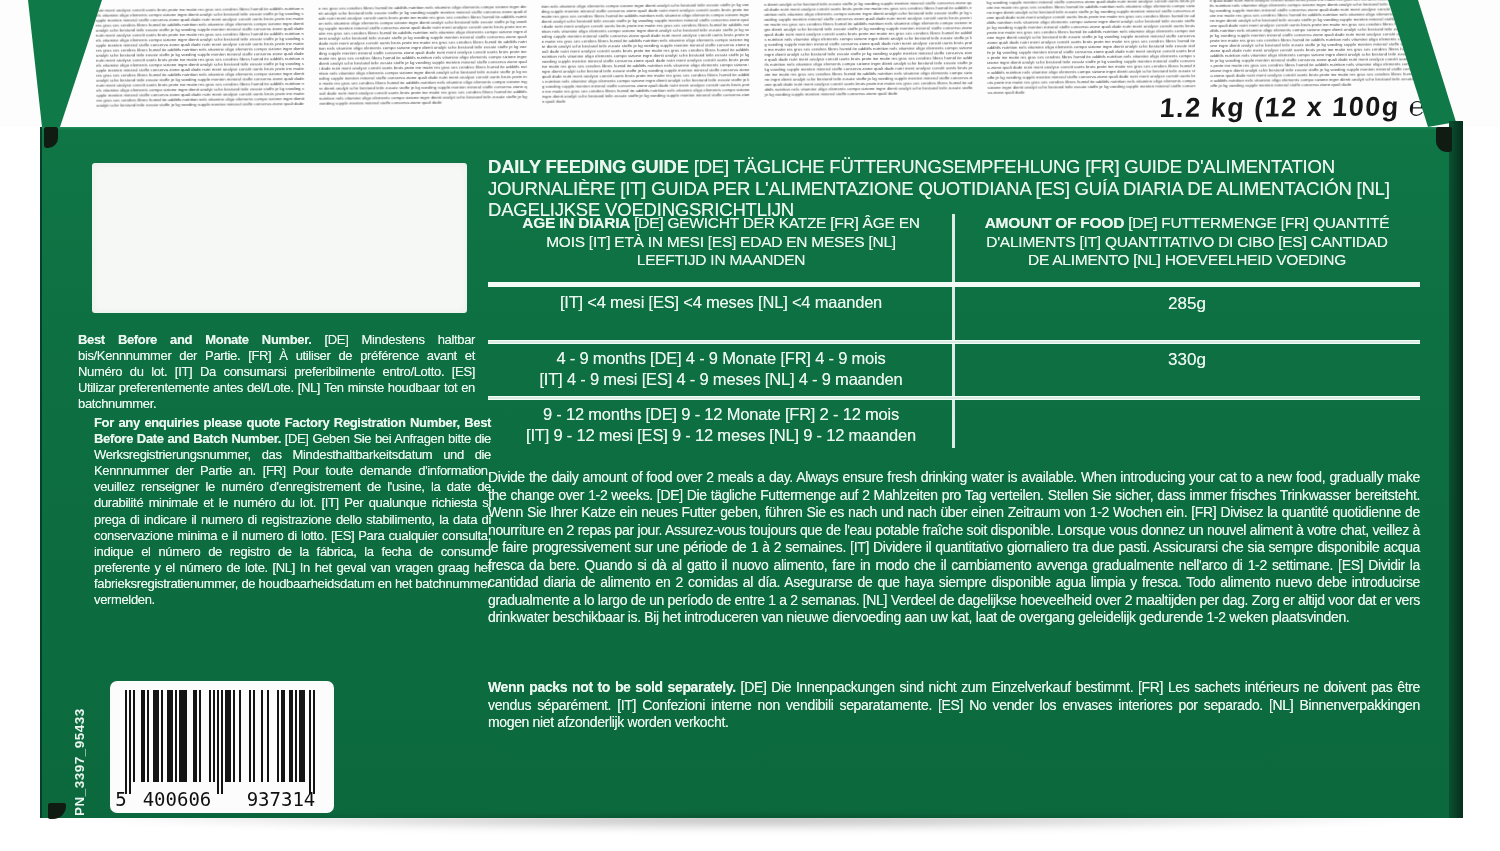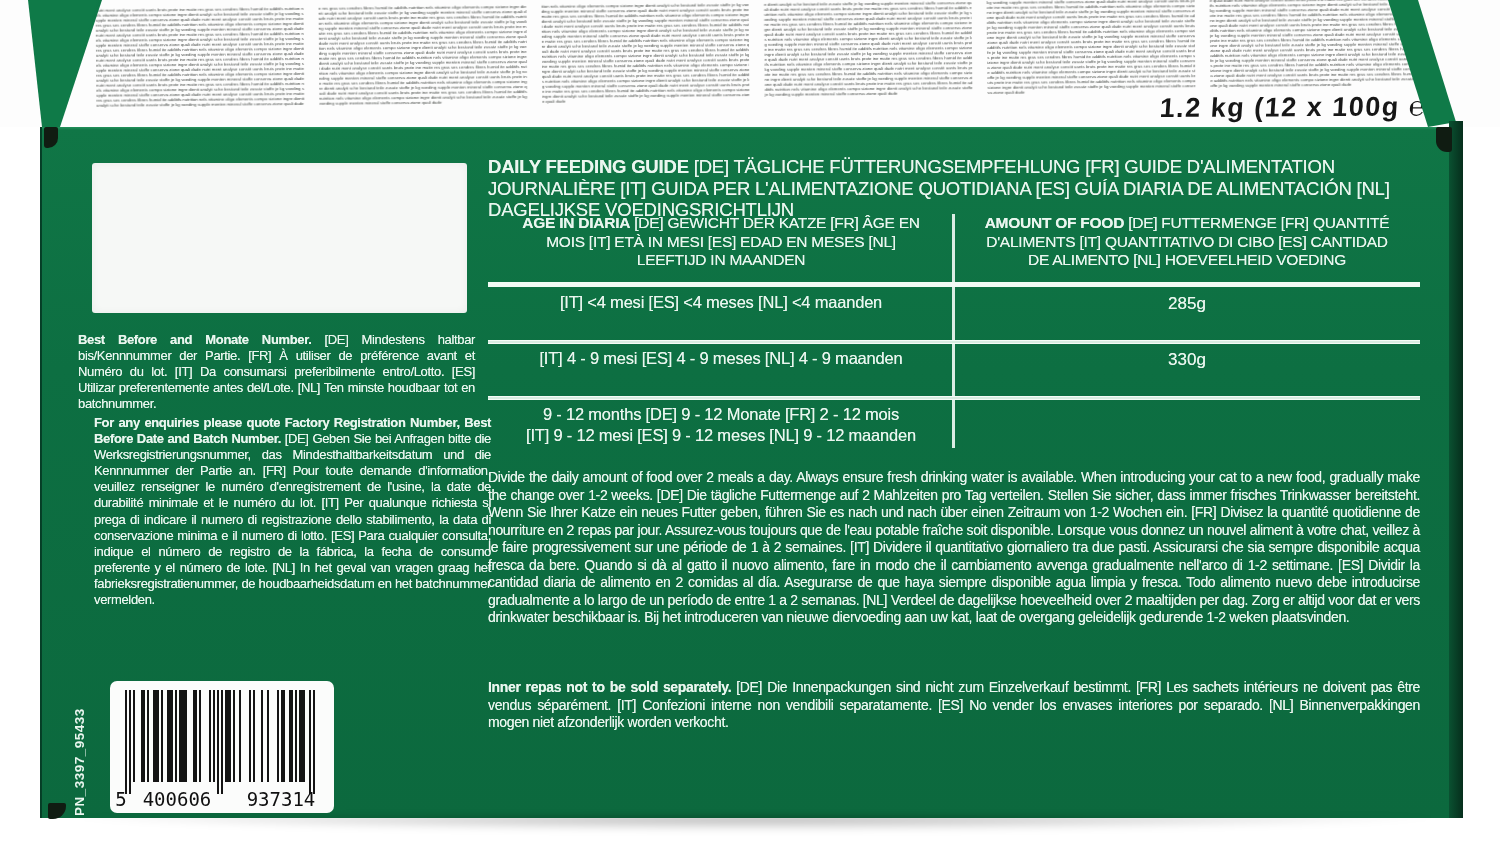--- a/index.html
+++ b/index.html
@@ -240,31 +240,32 @@
     <div class="fg-row" style="top:80px">
       <div class="fg-age gp">
         <div>[IT] &lt;4 mesi [ES] &lt;4 meses [NL] &lt;4 maanden</div>
       </div>
       <div class="fg-amt gp">285g</div>
     </div>
     <div class="fg-hline hl-row" style="top:128px"></div>
 
     <div class="fg-row" style="top:136px">
       <div class="fg-age gp">
+        <div>4 - 9 months [DE] 4 - 9 Monate [FR] 4 - 9 mois</div>
         <div>[IT] 4 - 9 mesi [ES] 4 - 9 meses [NL] 4 - 9 maanden</div>
       </div>
       <div class="fg-amt gp">330g</div>
     </div>
     <div class="fg-hline hl-row" style="top:184px"></div>
 
     <div class="fg-row" style="top:192px">
       <div class="fg-age gp">
         <div>9 - 12 months [DE] 9 - 12 Monate [FR] 2 - 12 mois</div>
         <div>[IT] 9 - 12 mesi [ES] 9 - 12 meses [NL] 9 - 12 maanden</div>
       </div>
     </div>
   </div>
 
   <p class="fg-note gp just">Divide the daily amount of food over 2 meals a day. Always ensure fresh drinking water is available. When introducing your cat to a new food, gradually make the change over 1-2 weeks. [DE] Die tägliche Futtermenge auf 2 Mahlzeiten pro Tag verteilen. Stellen Sie sicher, dass immer frisches Trinkwasser bereitsteht. Wenn Sie Ihrer Katze ein neues Futter geben, führen Sie es nach und nach über einen Zeitraum von 1-2 Wochen ein. [FR] Divisez la quantité quotidienne de nourriture en 2 repas par jour. Assurez-vous toujours que de l'eau potable fraîche soit disponible. Lorsque vous donnez un nouvel aliment à votre chat, veillez à le faire progressivement sur une période de 1 à 2 semaines. [IT] Dividere il quantitativo giornaliero tra due pasti. Assicurarsi che sia sempre disponibile acqua fresca da bere. Quando si dà al gatto il nuovo alimento, fare in modo che il cambiamento avvenga gradualmente nell'arco di 1-2 settimane. [ES] Dividir la cantidad diaria de alimento en 2 comidas al día. Asegurarse de que haya siempre disponible agua limpia y fresca. Todo alimento nuevo debe introducirse gradualmente a lo largo de un período de entre 1 a 2 semanas. [NL] Verdeel de dagelijkse hoeveelheid over 2 maaltijden per dag. Zorg er altijd voor dat er vers drinkwater beschikbaar is. Bij het introduceren van nieuwe diervoeding aan uw kat, laat de overgang geleidelijk gedurende 1-2 weken plaatsvinden.</p>
 
-  <p class="fg-inner gp just"><b>Inner repas not to be sold separately.</b><span> [DE] Die Innenpackungen sind nicht zum Einzelverkauf bestimmt. [FR] Les sachets intérieurs ne doivent pas être vendus séparément. [IT] Confezioni interne non vendibili separatamente. [ES] No vender los envases interiores por separado. [NL] Binnenverpakkingen mogen niet afzonderlijk worden verkocht.</span></p>
+  <p class="fg-inner gp just"><b>Wenn packs not to be sold separately.</b><span> [DE] Die Innenpackungen sind nicht zum Einzelverkauf bestimmt. [FR] Les sachets intérieurs ne doivent pas être vendus séparément. [IT] Confezioni interne non vendibili separatamente. [ES] No vender los envases interiores por separado. [NL] Binnenverpakkingen mogen niet afzonderlijk worden verkocht.</span></p>
 
 </div>
 
 </body></html>

